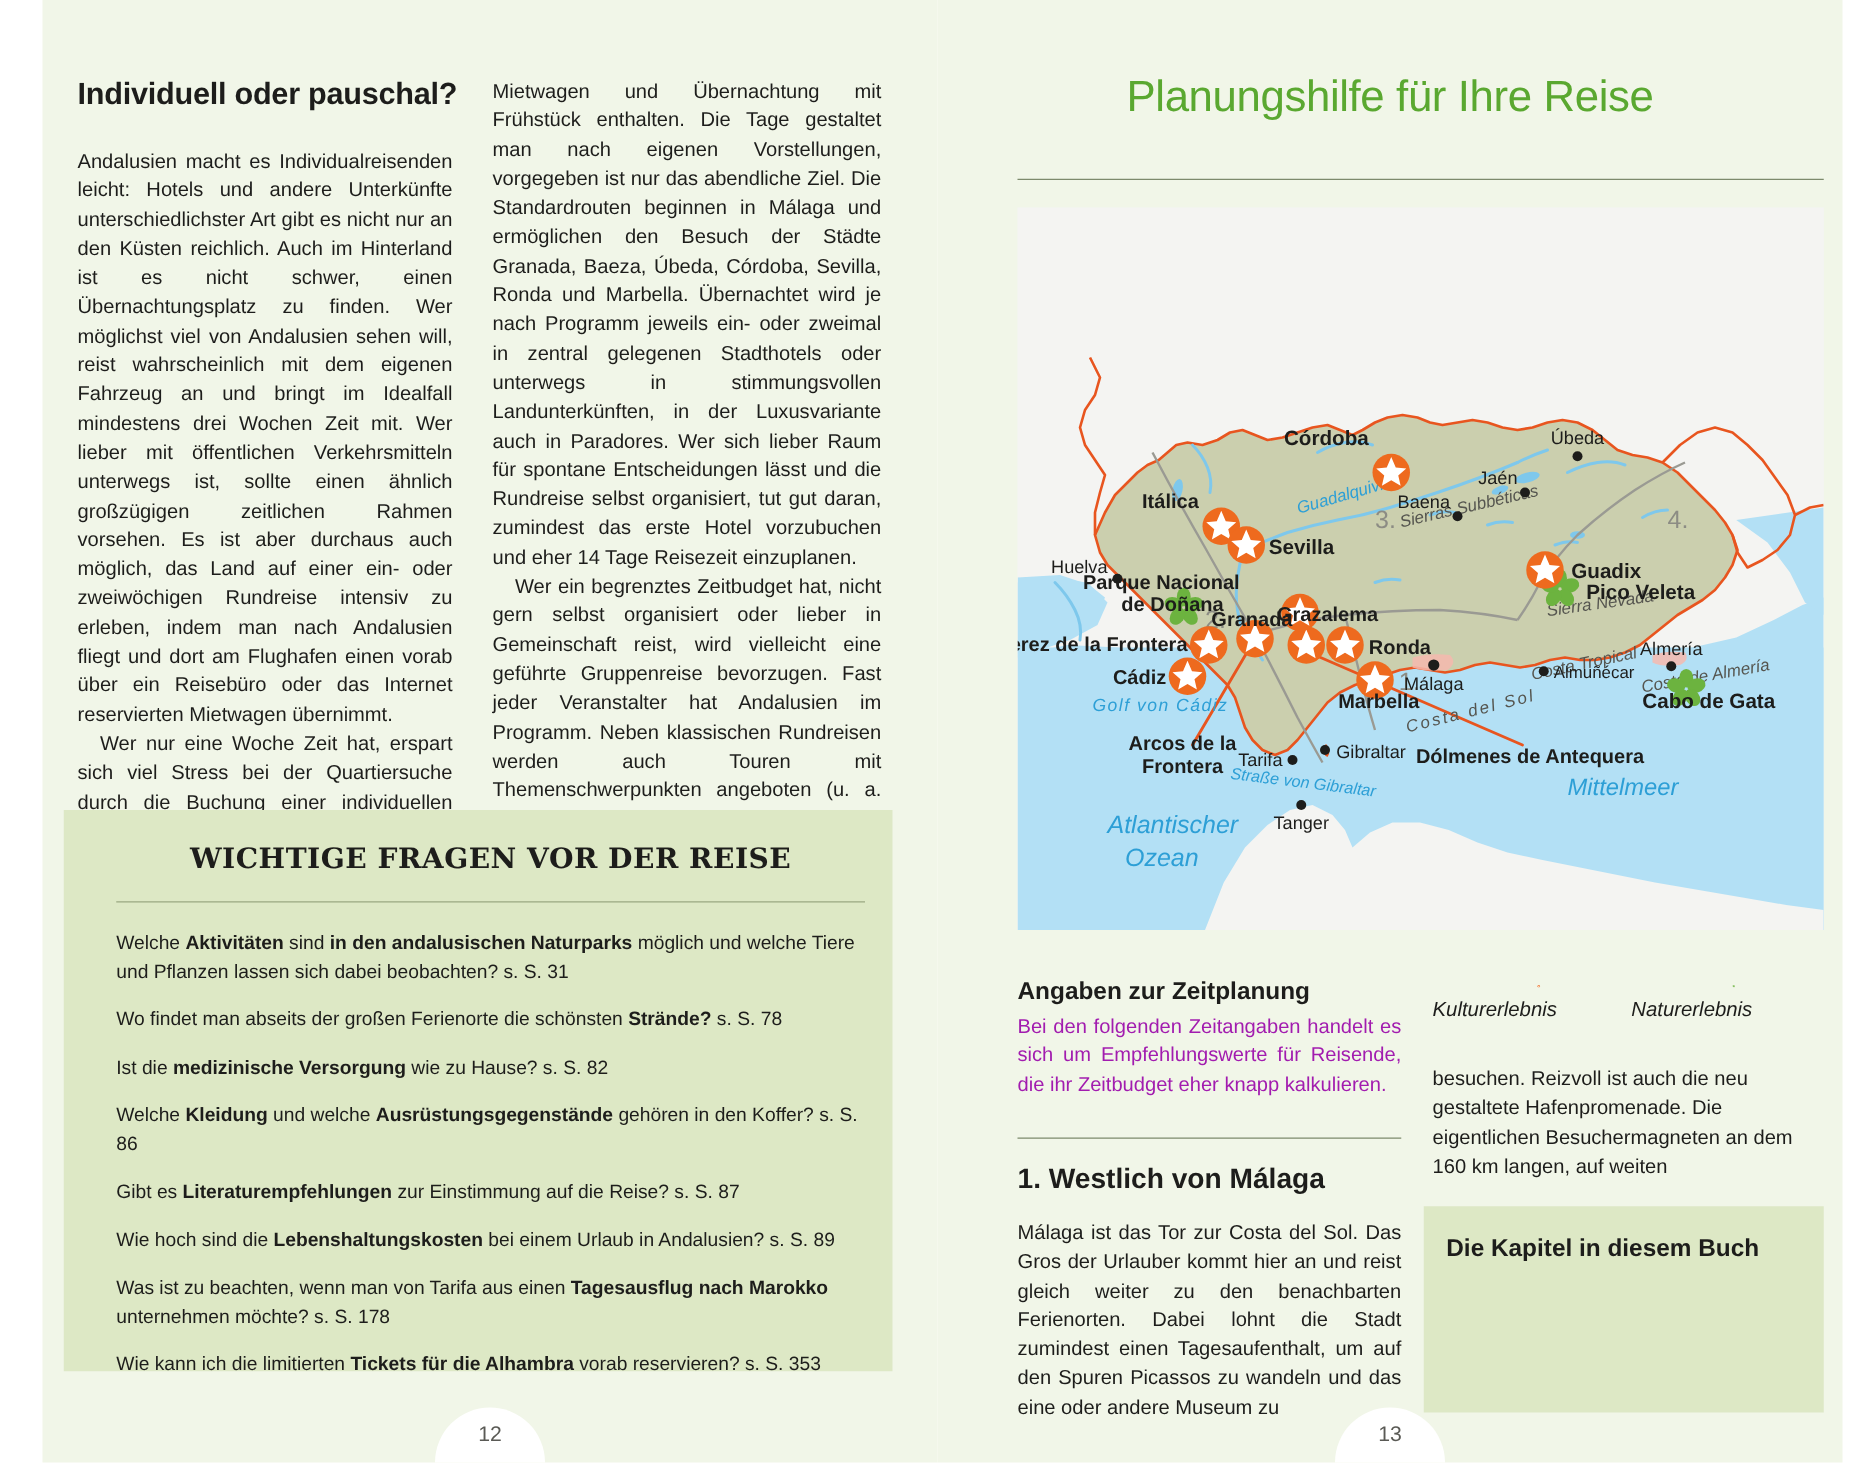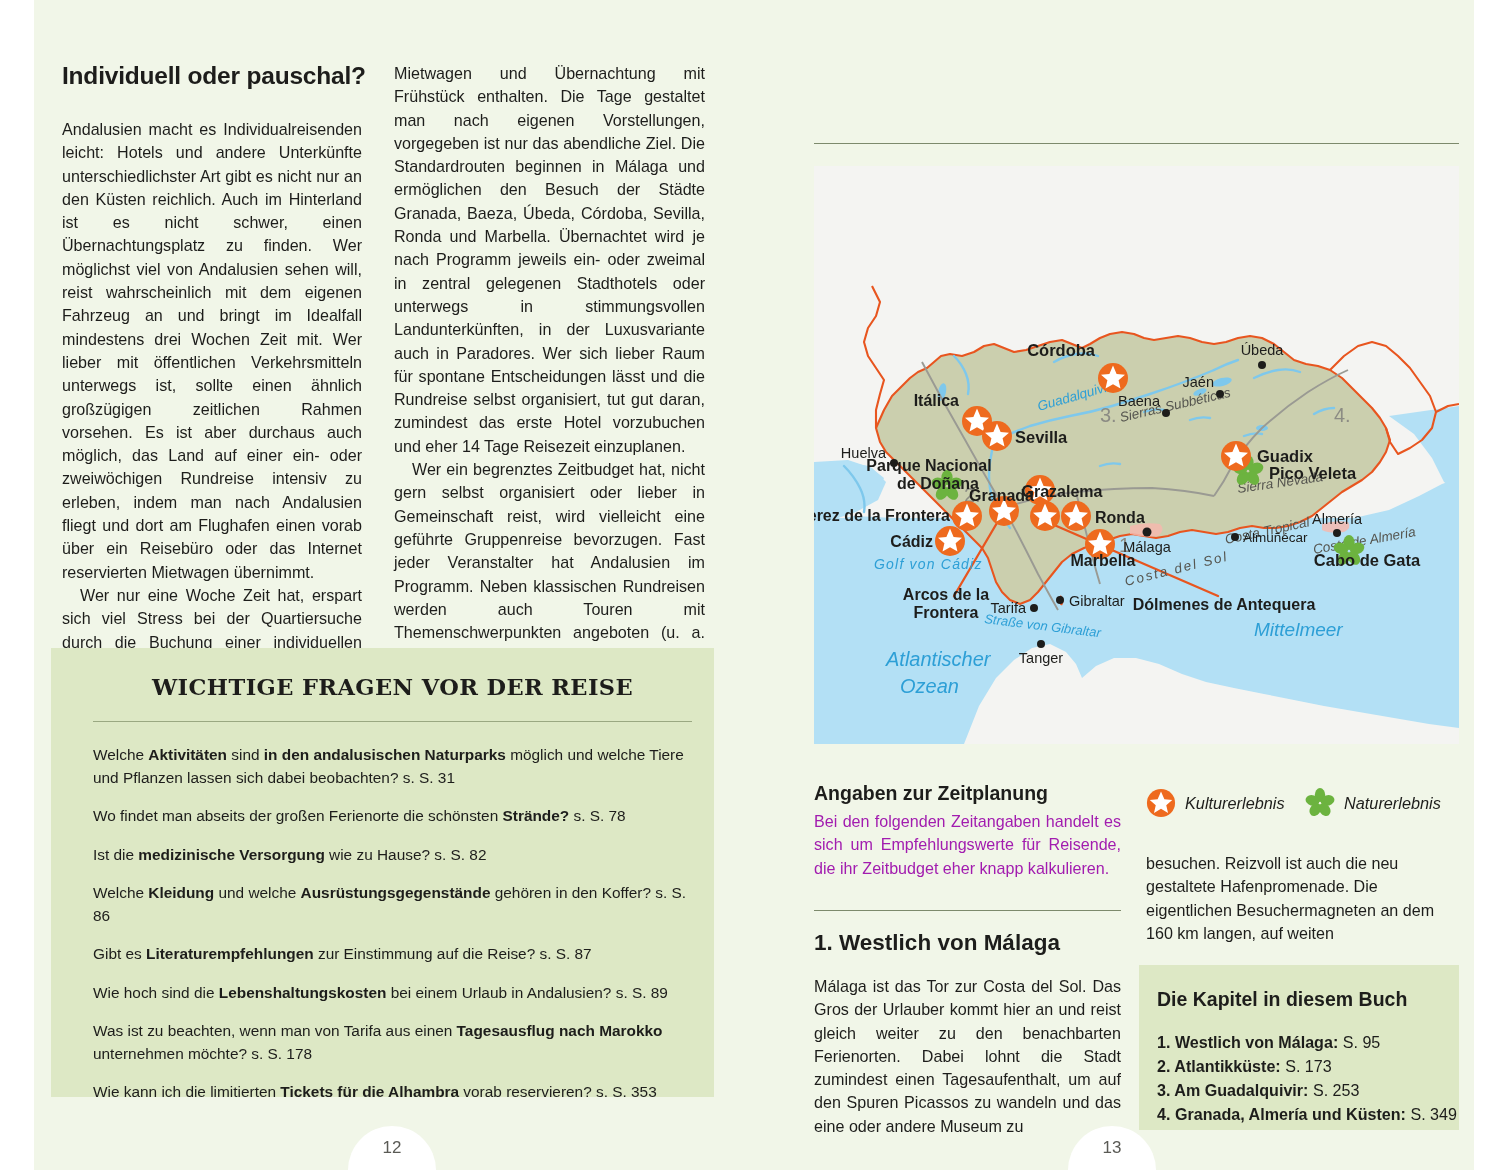--- a/index.html
+++ b/index.html
@@ -102,21 +102,21 @@
     position: absolute; left: 810px; top: 810px; width: 307px;
     font-size: 16.1px; line-height: 23.3px; color: #a21caf;
     text-align: justify;
   }
   .legend {
     position: absolute; left: 1142px; top: 788px;
     width: 313px; height: 34px;
   }
   .legend-item {
     position: absolute; top: 0; height: 30px;
-    display: flex; align-items: center; gap: 9px;
+    display: flex; align-items: flex-end; gap: 9px; flex-direction: column;
   }
   .legend-item:nth-child(1) { left: 0; }
   .legend-item:nth-child(2) { left: 159px; }
   .legend-label {
     font-size: 16.3px; font-style: italic; color: #1d1d1b;
   }
 
   .cont-p {
     position: absolute; left: 1142px; top: 852px; width: 313px;
     font-size: 16.1px; line-height: 23.3px; color: #1d1d1b;
@@ -200,20 +200,21 @@
         <div class="qitem"><span>Wie hoch sind die </span><b>Lebenshaltungskosten</b><span> bei einem Urlaub in Andalusien? s. S. 89</span></div>
         <div class="qitem"><span>Was ist zu beachten, wenn man von Tarifa aus einen </span><b>Tagesausflug nach Marokko</b><span> unternehmen möchte? s. S. 178</span></div>
         <div class="qitem"><span>Wie kann ich die limitierten </span><b>Tickets für die Alhambra</b><span> vorab reservieren? s. S. 353</span></div>
       </div>
   </div>
 
   <div class="pagetab pagetab-left">
     <span>12</span>
   </div>
 
+  <h1 class="head-right">Planungshilfe für Ihre Reise</h1>
   <div class="rule-top"></div>
 
   <div class="mapwrap">
     <svg width="645" height="578" viewBox="0 0 645 578" xmlns="http://www.w3.org/2000/svg">
       <defs>
         <g id="starIcon">
           <circle r="15" fill="#ee6a1e"></circle>
           <path d="M0,-12.4 L3.6,-4.0 L12.0,-3.3 L5.6,2.3 L7.5,10.6 L0,6.2 L-7.5,10.6 L-5.6,2.3 L-12.0,-3.3 L-3.6,-4.0 Z" fill="#ffffff"></path>
         </g>
         <g id="cloverIcon">
@@ -490,25 +491,19 @@
   </div>
 
   <div class="cont-p">besuchen. Reizvoll ist auch die neu gestaltete Hafenpromenade. Die eigentlichen Besuchermagneten an dem 160 km langen, auf weiten</div>
 
   <div class="rule-mid"></div>
   <div class="sec-h">1. Westlich von Málaga</div>
   <div class="sec-p">Málaga ist das Tor zur Costa del Sol. Das Gros der Urlauber kommt hier an und reist gleich weiter zu den benachbarten Ferienorten. Dabei lohnt die Stadt zumindest einen Tagesaufenthalt, um auf den Spuren Picassos zu wandeln und das eine oder andere Museum zu</div>
 
   <div class="kapbox">
     <h3>Die Kapitel in diesem Buch</h3>
-    <div class="kaplist" id="kaplist">
-        <div class="kaprow"><b>1. Westlich von Málaga:</b><span> S. 95</span></div>
-        <div class="kaprow"><b>2. Atlantikküste:</b><span> S. 173</span></div>
-        <div class="kaprow"><b>3. Am Guadalquivir:</b><span> S. 253</span></div>
-        <div class="kaprow"><b>4. Granada, Almería und Küsten:</b><span> S. 349</span></div>
-      </div>
   </div>
 
   <div class="pagetab pagetab-right">
     <span>13</span>
   </div>
 
 </div>
 
 </body></html>

